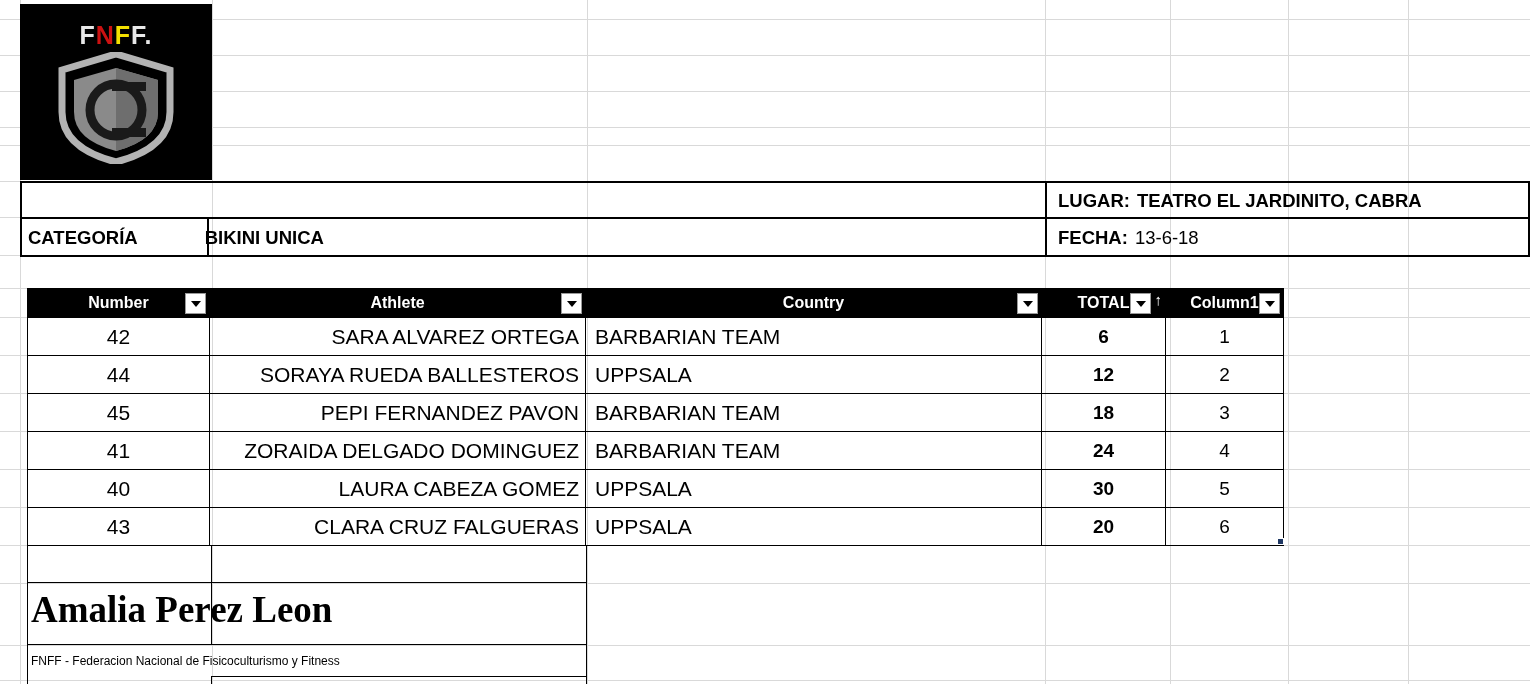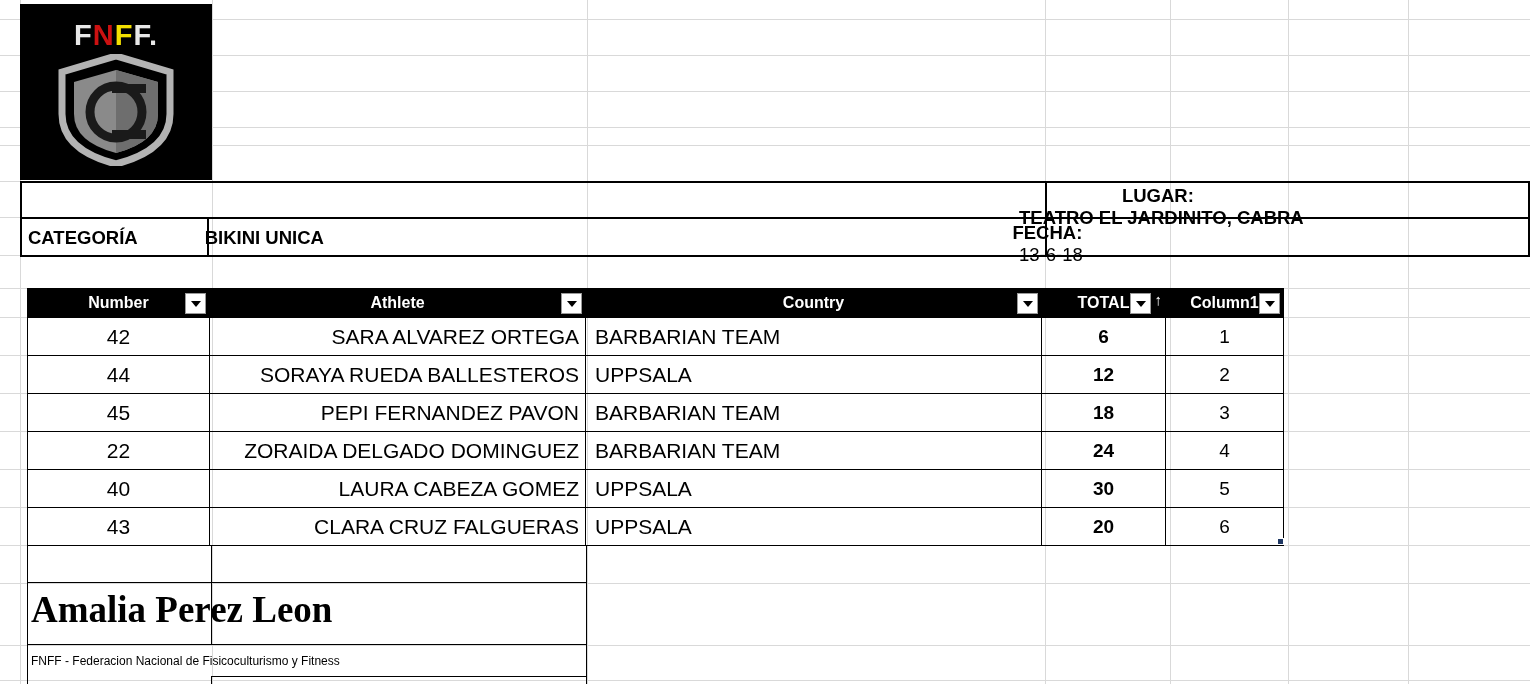--- a/index.html
+++ b/index.html
@@ -36,42 +36,42 @@
     width: 192px; height: 176px;
     background: #000000;
     display: flex;
     align-items: center;
     justify-content: center;
     flex-direction: column;
   }
   .logo-text {
     font-family: "Liberation Sans", sans-serif;
     font-weight: bold;
-    font-size: 29px;
+    font-size: 25px;
     letter-spacing: 1px;
     margin-bottom: 2px;
   }
   .logo-text .f1 { color: #e8e8e8; }
   .logo-text .n { color: #cc1111; }
   .logo-text .f2 { color: #f3e000; }
   .logo-text .f3 { color: #e8e8e8; }
   .logo-shield svg { display: block; }
 
   
   .hdr-row {
     position: absolute;
     height: 32px;
     display: flex;
     align-items: center;
     font-size: 18.5px;
     color: #000;
     white-space: nowrap;
   }
   .hdr-left  { left: 28px; }
-  .hdr-right { left: 1012px; flex-direction: column; }
+  .hdr-right { left: 1058px; }
   .b { font-weight: bold; }
   .nb { font-weight: normal; }
 
   .thickline {
     position: absolute;
     background: #000;
   }
 
   
   .tbl {
@@ -294,21 +294,21 @@
         <td class="c-col">2</td>
       </tr>
       <tr>
         <td class="c-num">45</td>
         <td class="c-ath">PEPI FERNANDEZ PAVON</td>
         <td class="c-cty">BARBARIAN TEAM</td>
         <td class="c-tot">18</td>
         <td class="c-col">3</td>
       </tr>
       <tr>
-        <td class="c-num">22</td>
+        <td class="c-num">41</td>
         <td class="c-ath">ZORAIDA DELGADO DOMINGUEZ</td>
         <td class="c-cty">BARBARIAN TEAM</td>
         <td class="c-tot">24</td>
         <td class="c-col">4</td>
       </tr>
       <tr>
         <td class="c-num">40</td>
         <td class="c-ath">LAURA CABEZA GOMEZ</td>
         <td class="c-cty">UPPSALA</td>
         <td class="c-tot">30</td>

